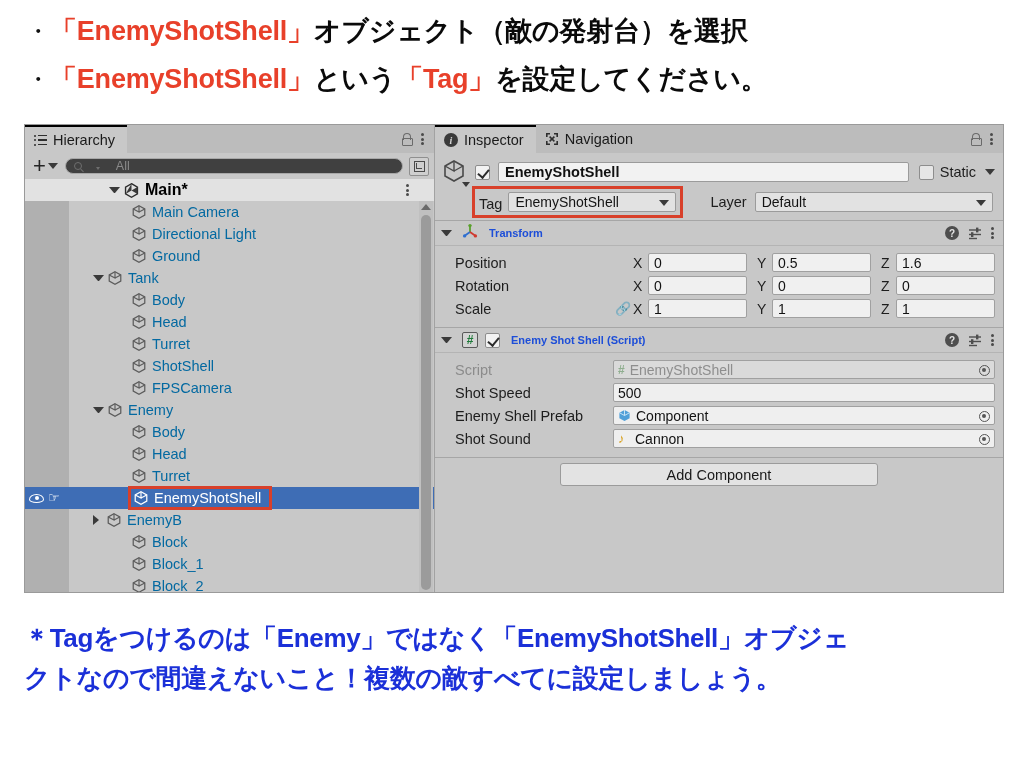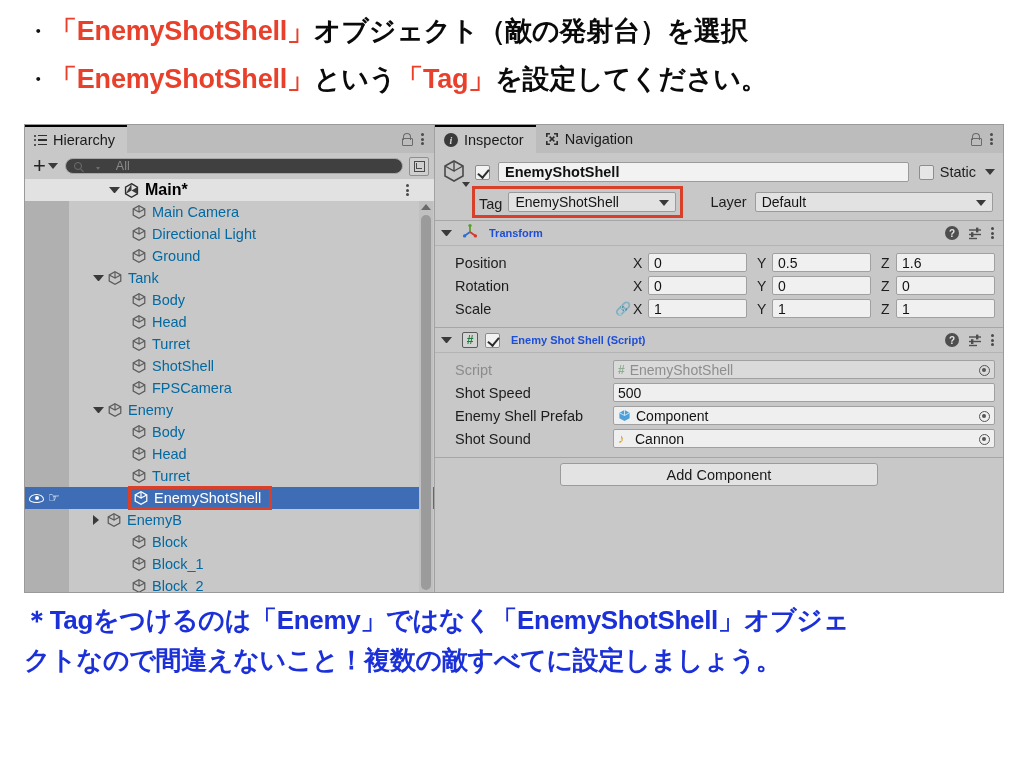--- a/index.html
+++ b/index.html
@@ -20,21 +20,21 @@
     line-height: 46px; padding-left: 28px; letter-spacing: -0.2px;
   }
   .bullet-dot {
     width: 22px; flex: 0 0 22px; font-size: 20px; color: #111;
     text-align: left; transform: translateY(-2px);
   }
   .red { color: #e8402a; }
   .blk { color: #0a0a0a; }
 
   .slide-bottom {
-    position: absolute; left: 24px; top: 600px; width: 990px;
+    position: absolute; left: 24px; top: 618px; width: 990px;
     font-size: 26px; font-weight: bold; color: #1b30d8;
     line-height: 40px; letter-spacing: -0.3px;
   }
 
   
   .unity {
     position: absolute; left: 24px; top: 124px;
     width: 980px; height: 469px;
     display: flex;
     background: #c8c8c8;

